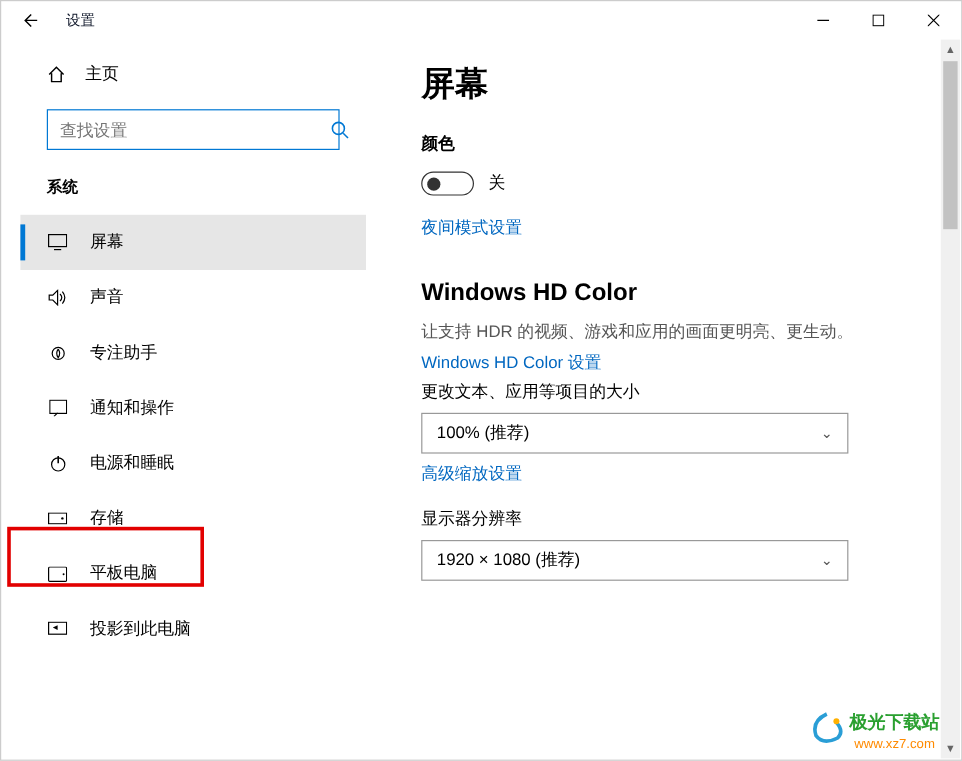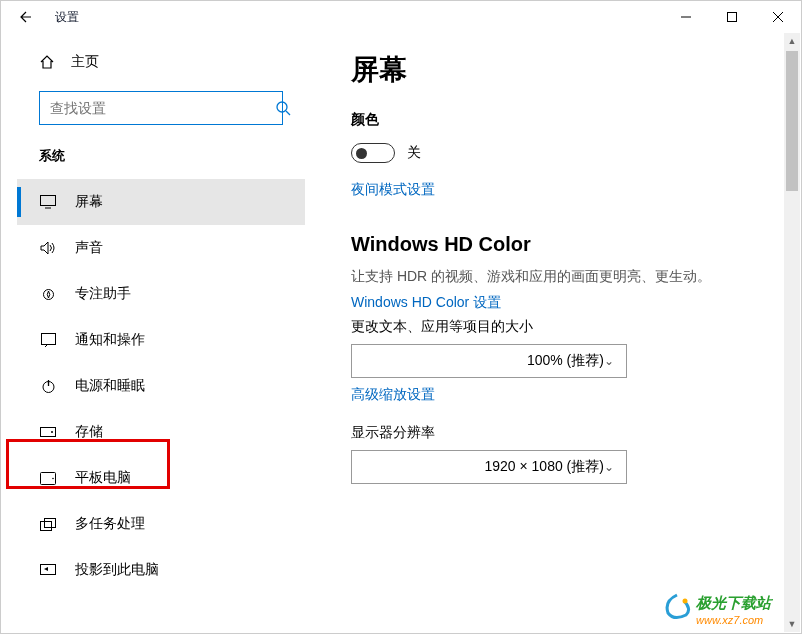--- a/index.html
+++ b/index.html
@@ -26,28 +26,28 @@
 .main { flex: 1; padding: 18px 30px 0 30px; overflow: hidden; }
 .page-title { font-size: 28px; font-weight: 600; margin-bottom: 22px; }
 .subheading { font-size: 14px; font-weight: 600; margin-top: 10px; margin-bottom: 14px; }
 .subheading2 { font-size: 20px; font-weight: 600; margin-top: 34px; margin-bottom: 12px; }
 .row-line { display: flex; align-items: center; gap: 12px; margin-bottom: 10px; }
 .toggle { width: 44px; height: 20px; border: 1px solid #333; border-radius: 10px; position: relative; cursor: pointer; background: #fff; }
 .toggle .knob { width: 11px; height: 11px; background: #333; border-radius: 50%; position: absolute; left: 4px; top: 3.5px; }
 .link { color: #0067c0; font-size: 14px; cursor: pointer; margin-top: 8px; display: inline-block; }
 .desc-text { font-size: 14px; color: #555; margin-bottom: 6px; }
 .field-label { font-size: 14px; margin-top: 20px; margin-bottom: 8px; }
-.dropdown { width: 276px; height: 34px; border: 1px solid #999; display: flex; align-items: center; padding: 0 12px; cursor: pointer; justify-content: flex-end; font-size: 14px; }
+.dropdown { width: 356px; height: 34px; border: 1px solid #999; display: flex; align-items: center; padding: 0 12px; cursor: pointer; justify-content: space-between; font-size: 14px; }
 .dropdown .chev { font-size: 12px; color: #555; }
 .scrollbar { position: absolute; right: 1px; top: 32px; bottom: 1px; width: 16px; background: #f0f0f0; }
 .scrollbar .thumb { position: absolute; left: 2px; right: 2px; top: 18px; height: 140px; background: #c2c2c2; }
 .scrollbar .arrow { position: absolute; left: 0; right: 0; height: 16px; display: flex; align-items: center; justify-content: center; font-size: 9px; color: #666; }
 .scrollbar .arrow.up { top: 0; }
 .scrollbar .arrow.down { bottom: 0; }
-.watermark { position: absolute; right: 30px; bottom: 6px; text-align: left; font-size: 12px; line-height: 1.3; font-style: italic; }
+.watermark { position: absolute; right: 18px; bottom: 6px; text-align: center; font-size: 12px; line-height: 1.3; }
 .watermark .line1 { color: #2aa030; font-weight: bold; font-size: 15px; }
 .watermark .line2 { color: #ff8a00; font-size: 11px; }
 .watermark .swirl { position: absolute; left: -34px; top: 0; }
 svg { display: block; }
 </style>
 </head>
 <body>
 
 <div class="titlebar">
   <div class="back-btn">
@@ -152,29 +152,20 @@
           <svg width="16" height="13" viewBox="0 0 16 13">
             <rect x="0.5" y="0.5" width="15" height="12" rx="1" stroke="#000" fill="none"></rect>
             <circle cx="13" cy="6.5" r="0.8" fill="#000"></circle>
           </svg>
         </span>
       <span class="nav-label">平板电脑</span>
     </div>
     <div class="nav-item">
       <span class="icon-slot">
           <svg width="16" height="13" viewBox="0 0 16 13">
-            <rect x="0.5" y="3.5" width="11" height="9" stroke="#000" fill="none"></rect>
-            <rect x="4.5" y="0.5" width="11" height="9" stroke="#000" fill="none"></rect>
-          </svg>
-        </span>
-      <span class="nav-label">多任务处理</span>
-    </div>
-    <div class="nav-item">
-      <span class="icon-slot">
-          <svg width="16" height="13" viewBox="0 0 16 13">
             <rect x="0.5" y="0.5" width="15" height="10" stroke="#000" fill="none"></rect>
             <path d="M4 5 L8 3 L8 7 Z" fill="#000"></path>
           </svg>
         </span>
       <span class="nav-label">投影到此电脑</span>
     </div>
 
     <div class="highlight-box" style="left:5px; top:406px; width:164px; height:50px;"></div>
   </div>
 

